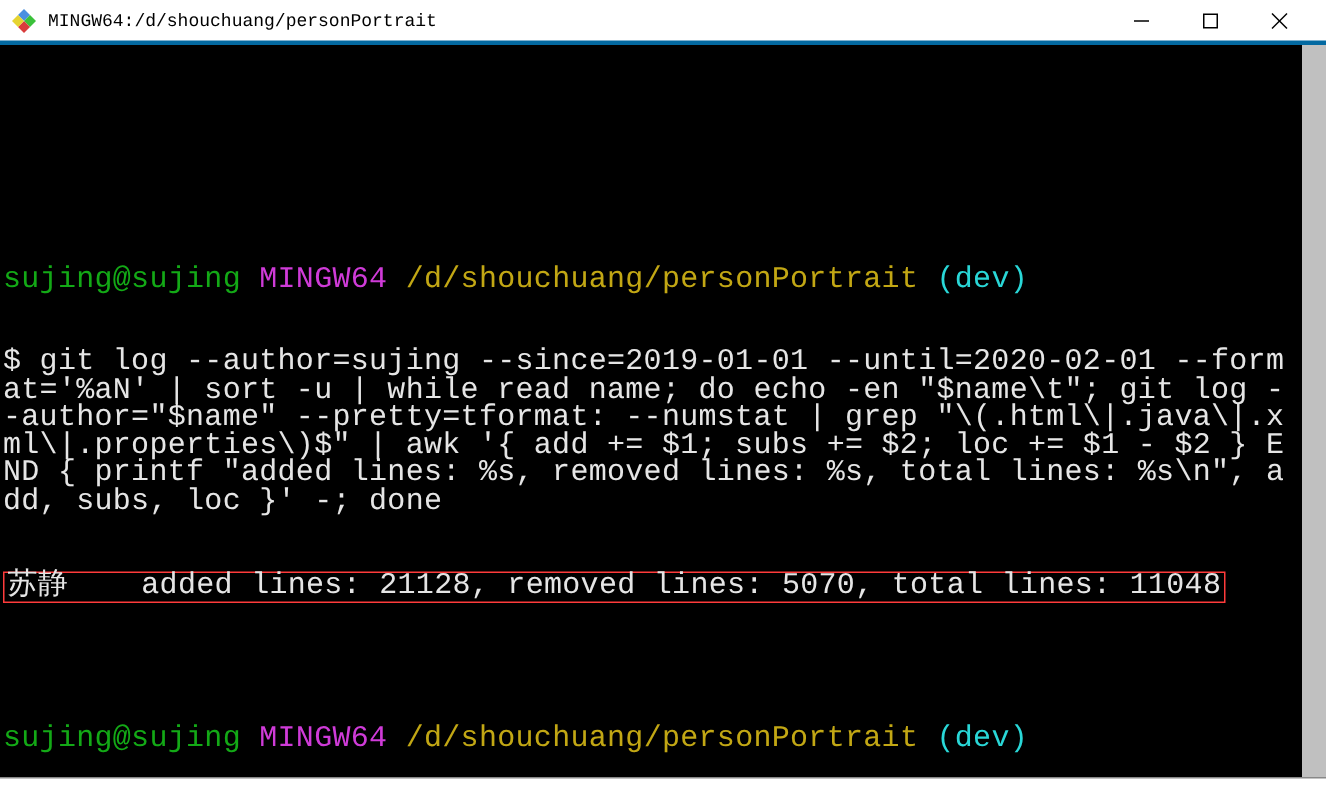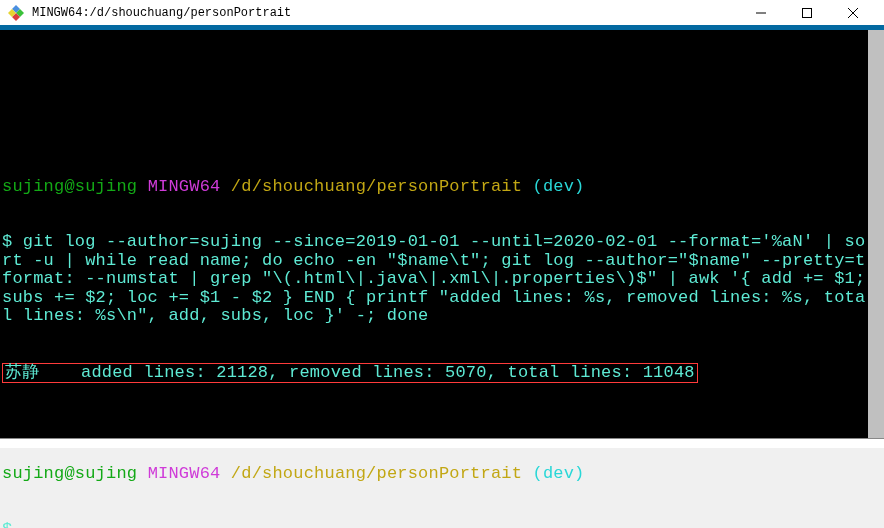--- a/index.html
+++ b/index.html
@@ -1,32 +1,32 @@
 <!DOCTYPE html>
 <html><head>
   <meta charset="utf-8">
   <style>
     * { margin: 0; padding: 0; box-sizing: border-box; font-family: Consolas, 'Courier New', monospace; }
     body { width: 884px; height: 528px; background: #f0f0f0; display: flex; flex-direction: column; }
-    .titlebar { height: 30px; background: #fff; border-bottom: 5px solid #0369a1; display: flex; align-items: center; padding: 0 8px; font-family: 'Segoe UI', Tahoma, sans-serif; font-size: 12px; color: #000; }
+    .titlebar { height: 30px; background: #fff; border-bottom: 3px solid #0369a1; display: flex; align-items: center; padding: 0 8px; font-family: 'Segoe UI', Tahoma, sans-serif; font-size: 12px; color: #000; }
     .titlebar .icon { width: 16px; height: 16px; margin-right: 8px; position: relative; }
     .titlebar .title { flex: 1; }
     .titlebar .win-controls { display: flex; gap: 0; }
     .titlebar .win-btn { width: 46px; height: 30px; display: flex; align-items: center; justify-content: center; margin-top: -6px; margin-bottom: -6px; cursor: default; }
     .titlebar .win-btn svg { width: 12px; height: 12px; }
     .content { flex: 1; overflow: hidden; position: relative; }
-    .terminal-wrap { height: 408px; background: #000; color: #c0c0c0; font-size: 17px; line-height: 18.5px; padding: 0 2px; position: relative; white-space: pre-wrap; word-break: break-all; letter-spacing: 0.2px; }
+    .terminal-wrap { height: 488px; background: #000; color: #c0c0c0; font-size: 20px; line-height: 18.5px; padding: 0 2px; position: relative; white-space: pre-wrap; word-break: break-all; letter-spacing: 0.2px; }
     .scrollbar-v { position: absolute; right: 0; top: 0; bottom: 0; width: 16px; background: #c0c0c0; }
     .line { white-space: pre; }
     .wrap { white-space: pre-wrap; word-break: break-all; }
     .c-green { color: #13a916; }
     .c-magenta { color: #cf3bd8; }
     .c-yellow { color: #c2a714; }
     .c-cyan { color: #29d7d7; }
-    .c-white { color: #5eead4; }
+    .c-white { color: #e5e5e5; }
     .prompt { }
     .highlight-box { border: 1px solid #ff3b3b; display: inline-block; padding: 0 2px; margin-top: 0px; }
     .inner { position: relative; width: calc(100% - 16px); }
     .bottom-strip { height: 10px; background: #fff; border-top: 1px solid #888; }
   </style>
 </head>
 <body>
 
 <div class="titlebar">
   <span class="icon">

